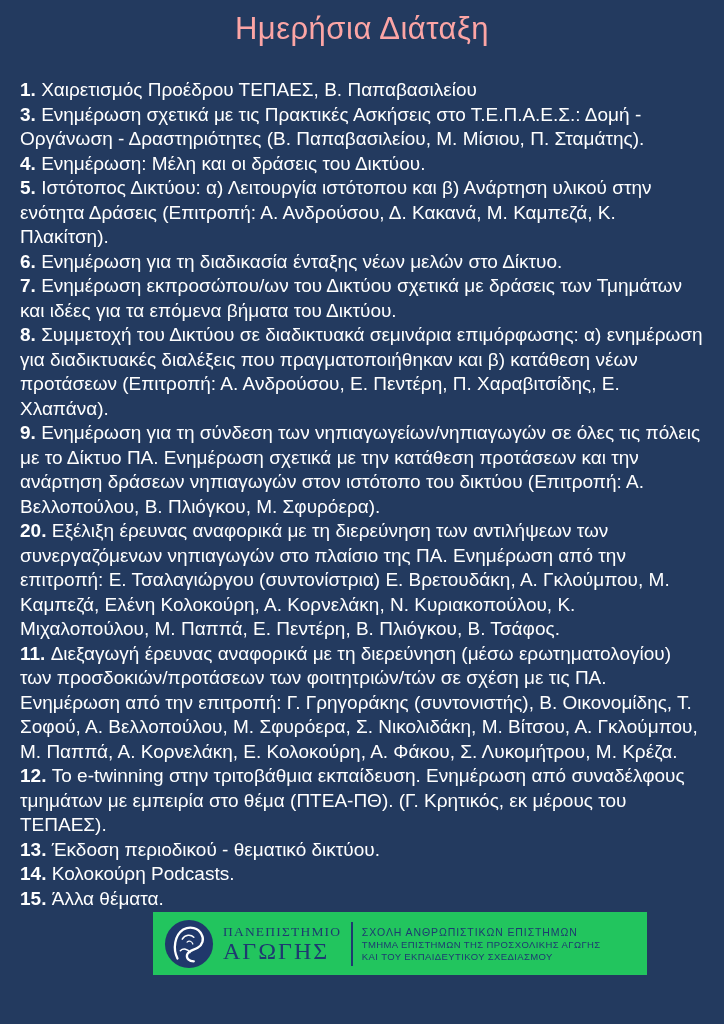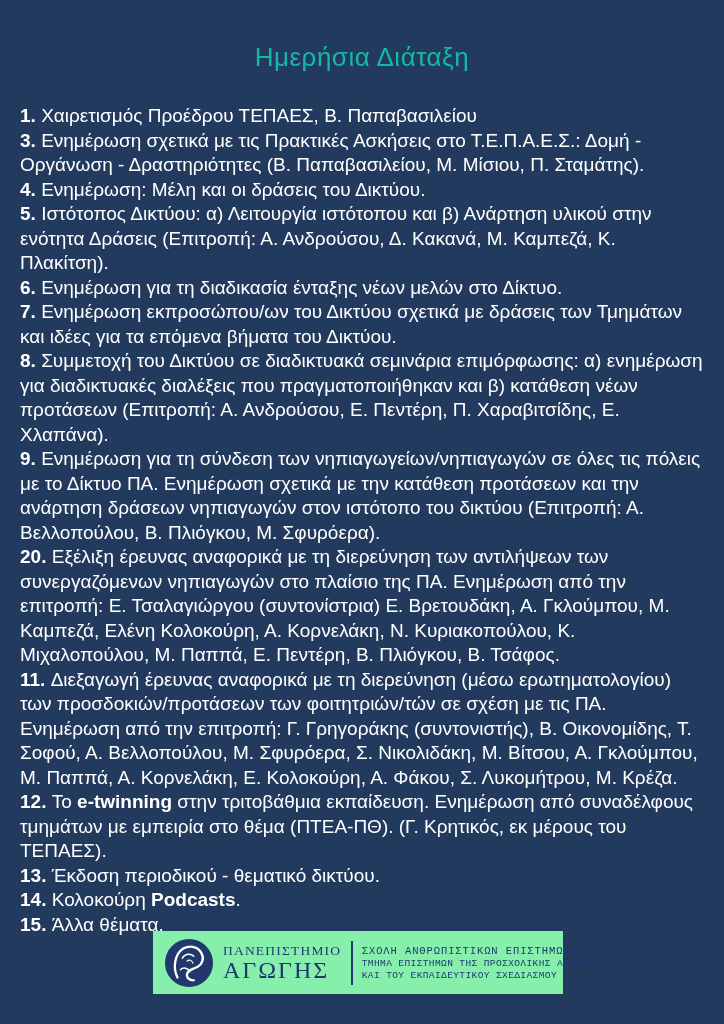--- a/index.html
+++ b/index.html
@@ -9,43 +9,43 @@
     -webkit-font-smoothing: antialiased;
   }
   .page {
     position: relative;
     width: 724px; height: 1024px;
     background: #233A5F;
     overflow: hidden;
   }
   .title {
     margin: 0;
-    padding-top: 42px;
+    padding-top: 11px;
     text-align: center;
-    font-size: 26px;
+    font-size: 31px;
     font-weight: normal;
     letter-spacing: 0.5px;
-    color: #14b8a6;
+    color: #fca5a5;
   }
   .agenda {
     width: 684px;
     margin: 31px auto 0 auto;
     text-align: left;
     color: #FFFFFF;
     font-size: 19px;
     line-height: 24.5px;
   }
   .agenda-item { margin: 0; }
   .num { font-weight: bold; }
-  .seg-bold { font-weight: bold; }
+  .seg-bold { font-weight: normal; }
   .footer-logo {
     position: absolute;
-    top: 931px; left: 153px;
-    width: 410px; height: 63px;
-    background: #86efac;
+    top: 912px; left: 153px;
+    width: 494px; height: 63px;
+    background: #22c55e;
     display: flex;
     align-items: center;
   }
   .seal { margin-left: 11px; flex: 0 0 auto; }
   .uni-name {
     margin-left: 9px;
     color: #1E3A70;
     font-family: "Liberation Serif", serif;
     text-align: left;
     white-space: nowrap;
@@ -53,21 +53,21 @@
   .uni-line1 { font-size: 13.5px; letter-spacing: 1.2px; line-height: 15px; }
   .uni-line2 { font-size: 24px; letter-spacing: 2px; line-height: 24px; }
   .divider {
     width: 1.5px; height: 44px;
     background: #1E3A70;
     margin: 0 9px 0 10px;
     flex: 0 0 auto;
   }
   .school {
     color: #1E3A70;
-    font-family: Liberation Mono, monospace;
+    font-family: Liberation Sans, sans-serif;
     text-align: left;
     white-space: nowrap;
   }
   .school-line1 { font-size: 10.5px; letter-spacing: 0.9px; line-height: 14px; }
   .school-line2, .school-line3 { font-size: 9.5px; letter-spacing: 0.4px; line-height: 11.5px; }
 </style>
 </head>
 <body>
 
 <div class="page">

